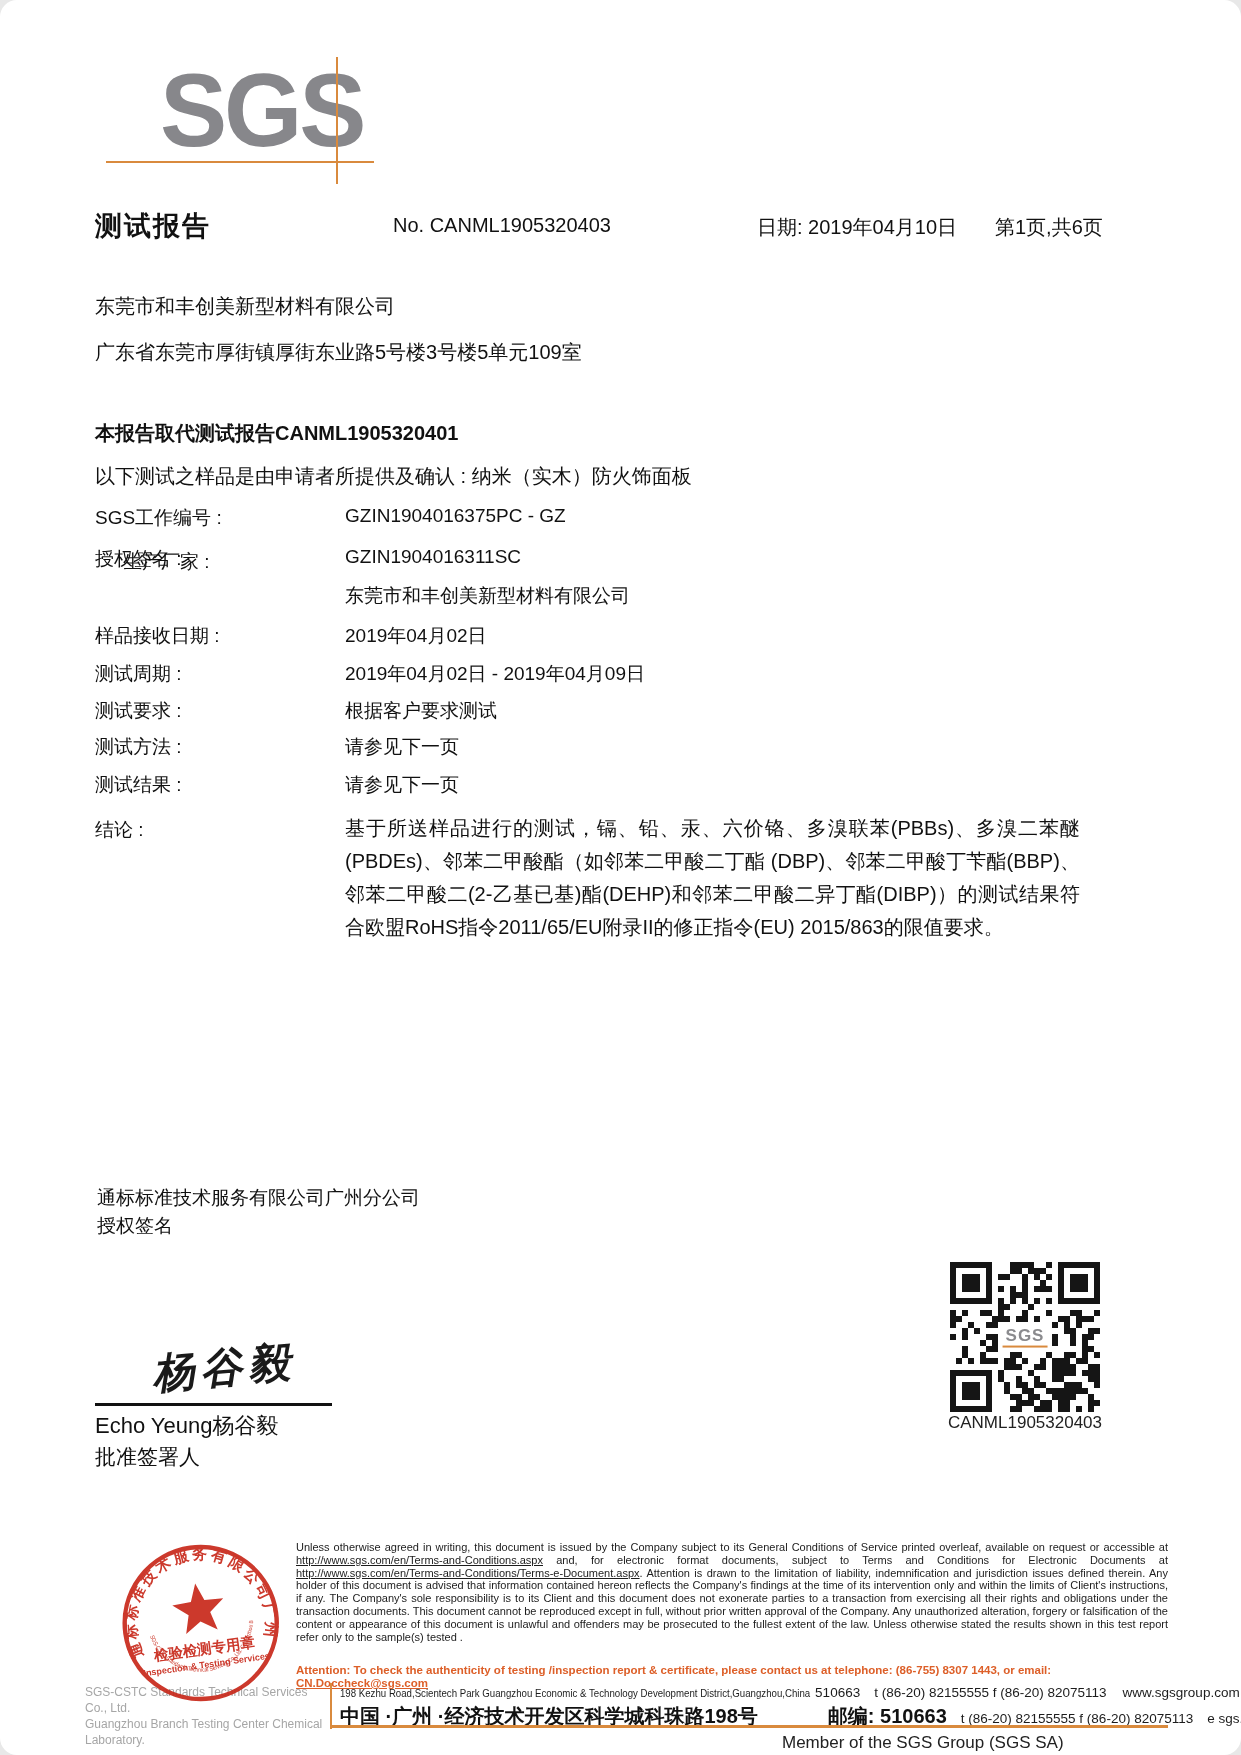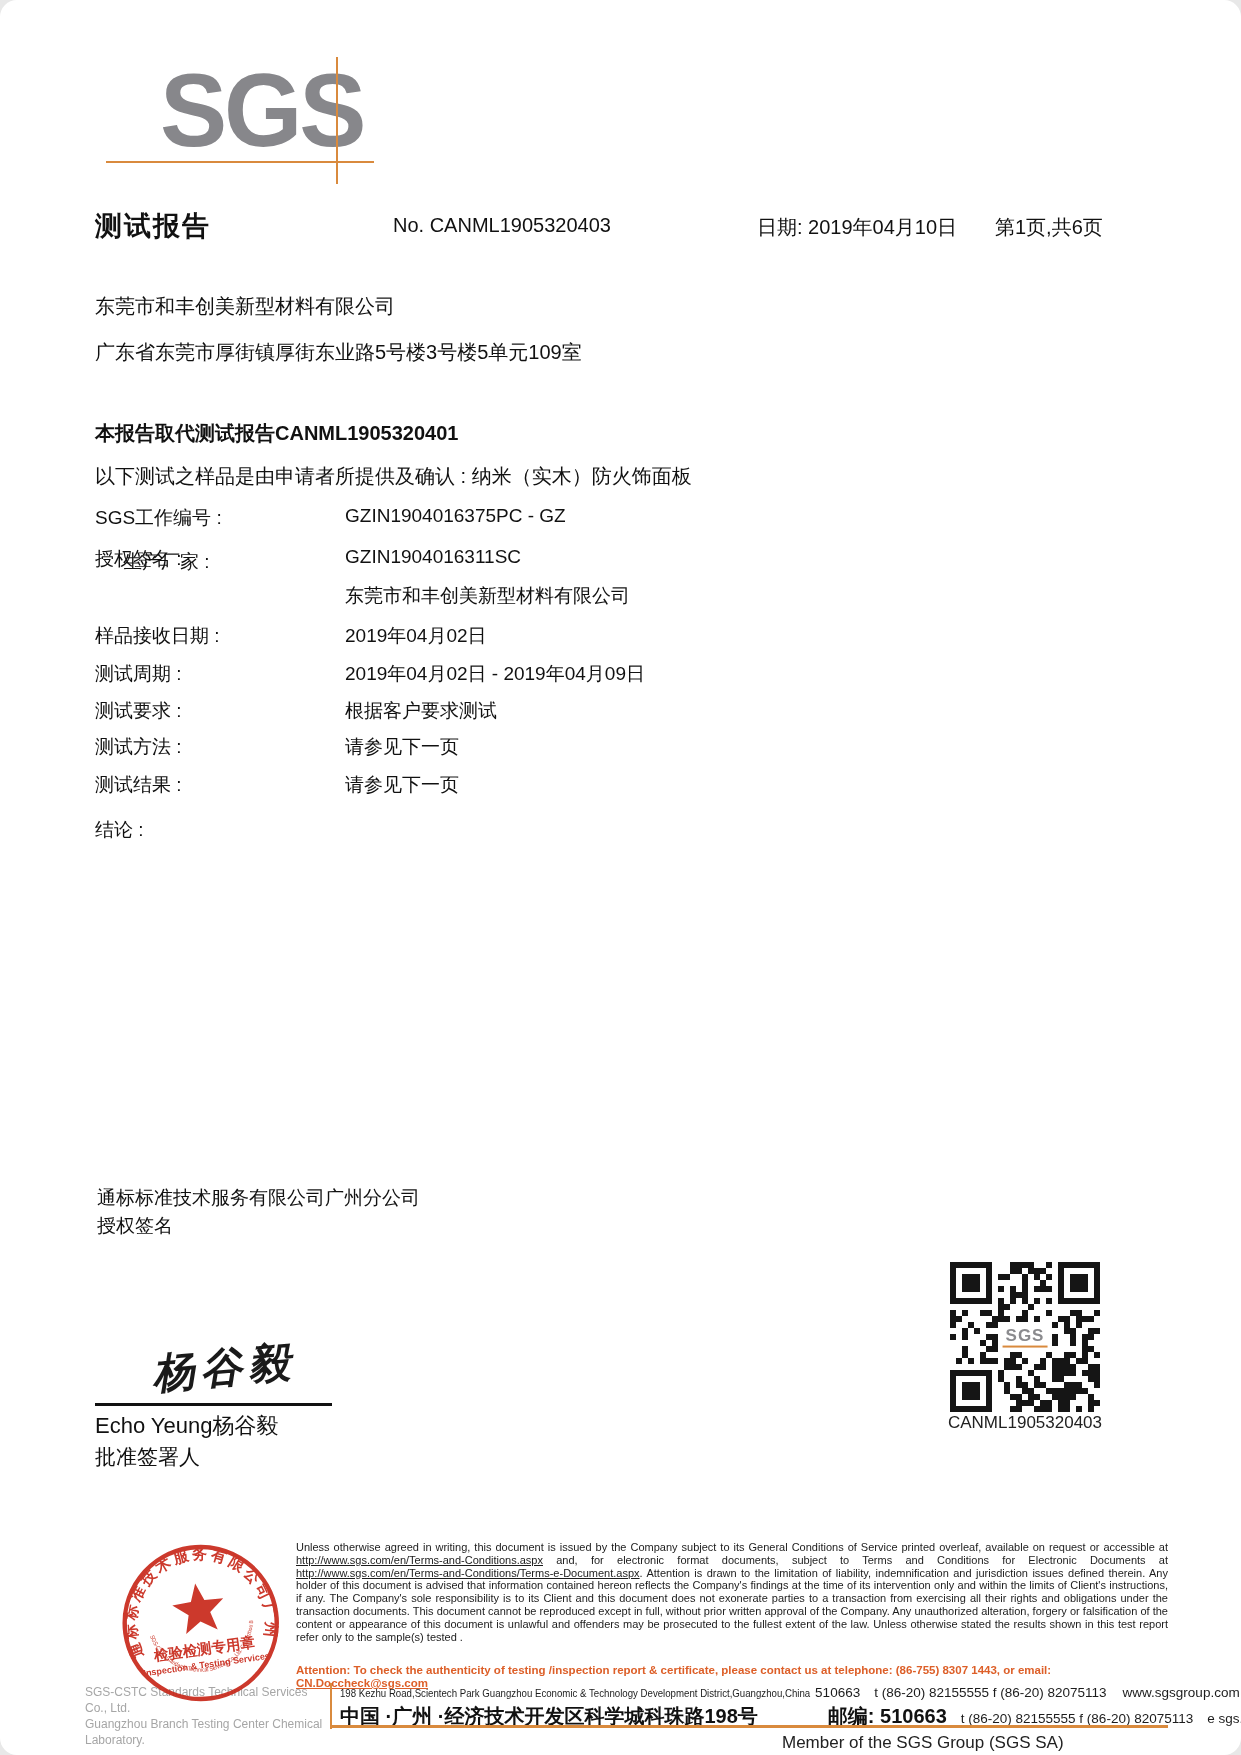--- a/index.html
+++ b/index.html
@@ -75,20 +75,21 @@
   <div class="abs field-label" style="left:95px;top:661px;">测试周期 :</div>
   <div class="abs field-value" style="left:345px;top:661px;">2019年04月02日 - 2019年04月09日</div>
   <div class="abs field-label" style="left:95px;top:698px;">测试要求 :</div>
   <div class="abs field-value" style="left:345px;top:698px;">根据客户要求测试</div>
   <div class="abs field-label" style="left:95px;top:734px;">测试方法 :</div>
   <div class="abs field-value" style="left:345px;top:734px;">请参见下一页</div>
   <div class="abs field-label" style="left:95px;top:772px;">测试结果 :</div>
   <div class="abs field-value" style="left:345px;top:772px;">请参见下一页</div>
 
   <div class="abs field-label" style="left:95px;top:817px;">结论 :</div>
+  <div class="abs conclusion" style="left:345px;top:812px;width:735px;">基于所送样品进行的测试，镉、铅、汞、六价铬、多溴联苯(PBBs)、多溴二苯醚(PBDEs)、邻苯二甲酸酯（如邻苯二甲酸二丁酯 (DBP)、邻苯二甲酸丁苄酯(BBP)、邻苯二甲酸二(2-乙基已基)酯(DEHP)和邻苯二甲酸二异丁酯(DIBP)）的测试结果符合欧盟RoHS指令2011/65/EU附录II的修正指令(EU) 2015/863的限值要求。</div>
 
   <div class="abs serif" style="left:97px;top:1185px;font-size:19px;">通标标准技术服务有限公司广州分公司</div>
   <div class="abs serif" style="left:97px;top:1213px;font-size:19px;">授权签名</div>
 
   <div class="abs signature" style="left:152px;top:1340px;">杨谷毅</div>
   <div class="abs sig-line" style="left:95px;top:1403px;width:237px;"></div>
   <div class="abs" style="left:95px;top:1411px;font-size:22px;">Echo Yeung杨谷毅</div>
   <div class="abs" style="left:95px;top:1443px;font-size:21px;">批准签署人</div>
 
   <div class="abs" style="left:950px;top:1262px;width:150px;height:150px;">

